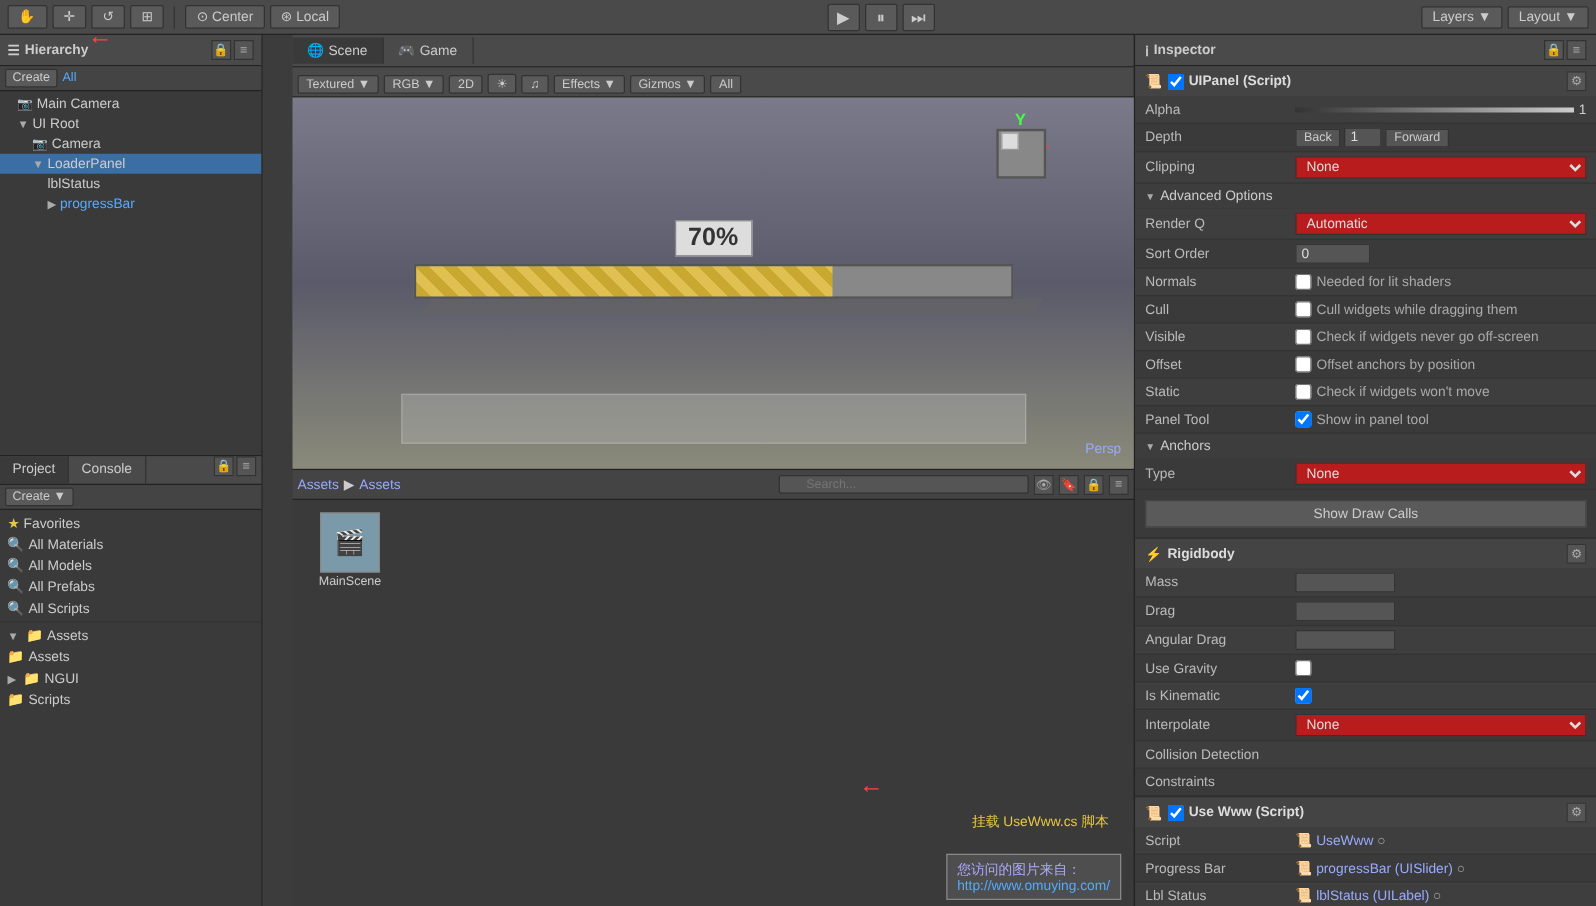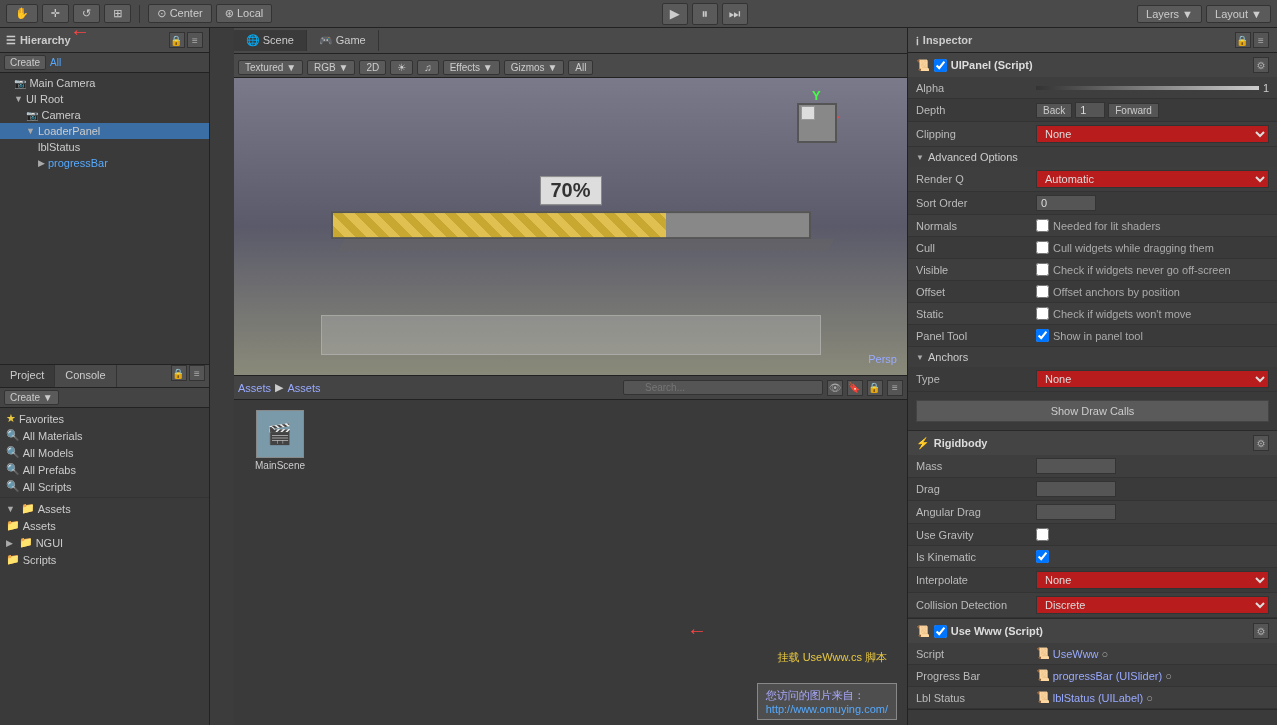--- a/index.html
+++ b/index.html
@@ -826,23 +826,24 @@
         <input type="checkbox" checked="" class="inspector-checkbox check-blue" style="">
       </div>
       <div class="inspector-row">
         <span class="inspector-label">Interpolate</span>
         <select class="inspector-dropdown">
           <option>None</option>
         </select>
       </div>
       <div class="inspector-row">
         <span class="inspector-label">Collision Detection</span>
-        <select class="inspector-dropdown">
-          <option>Discrete</option>
-        </select>
+      </div>
+      <div class="inspector-row">
+        <span class="inspector-label">Constraints</span>
+        <span class="inspector-value"></span>
       </div>
     </div>
 
     <div class="inspector-section">
       <div class="inspector-section-header">
         <span style="color:#9af;">📜</span>
         <input type="checkbox" checked="" class="inspector-checkbox" style="">
         <span class="component-title">Use Www (Script)</span>
         <div style="margin-left:auto;display:flex;gap:2px;">
           <button class="small-icon-btn">⚙</button>

